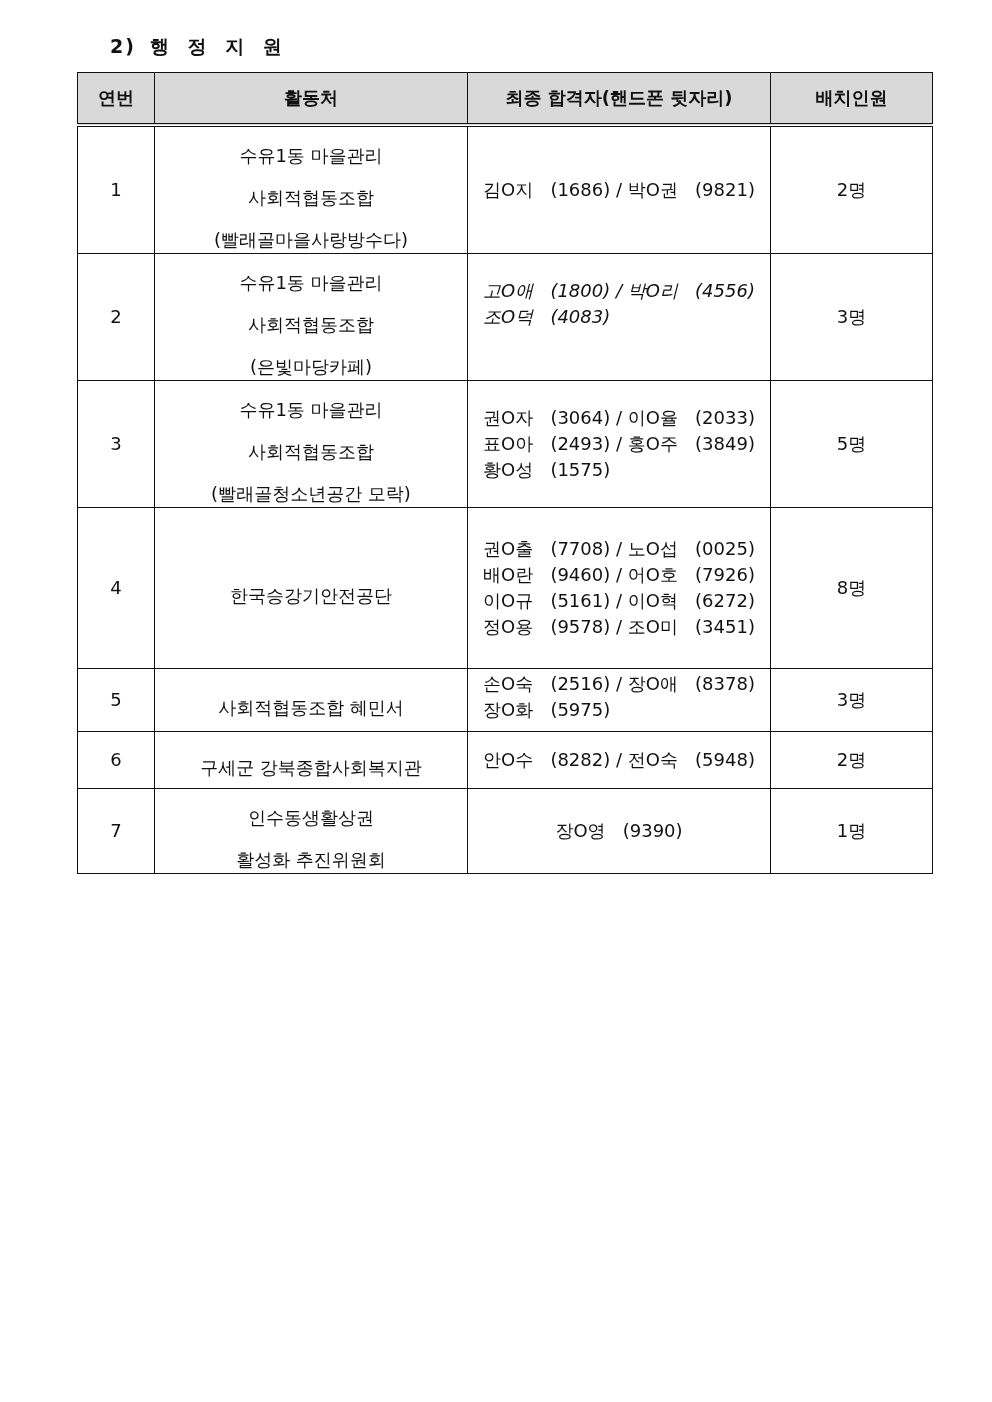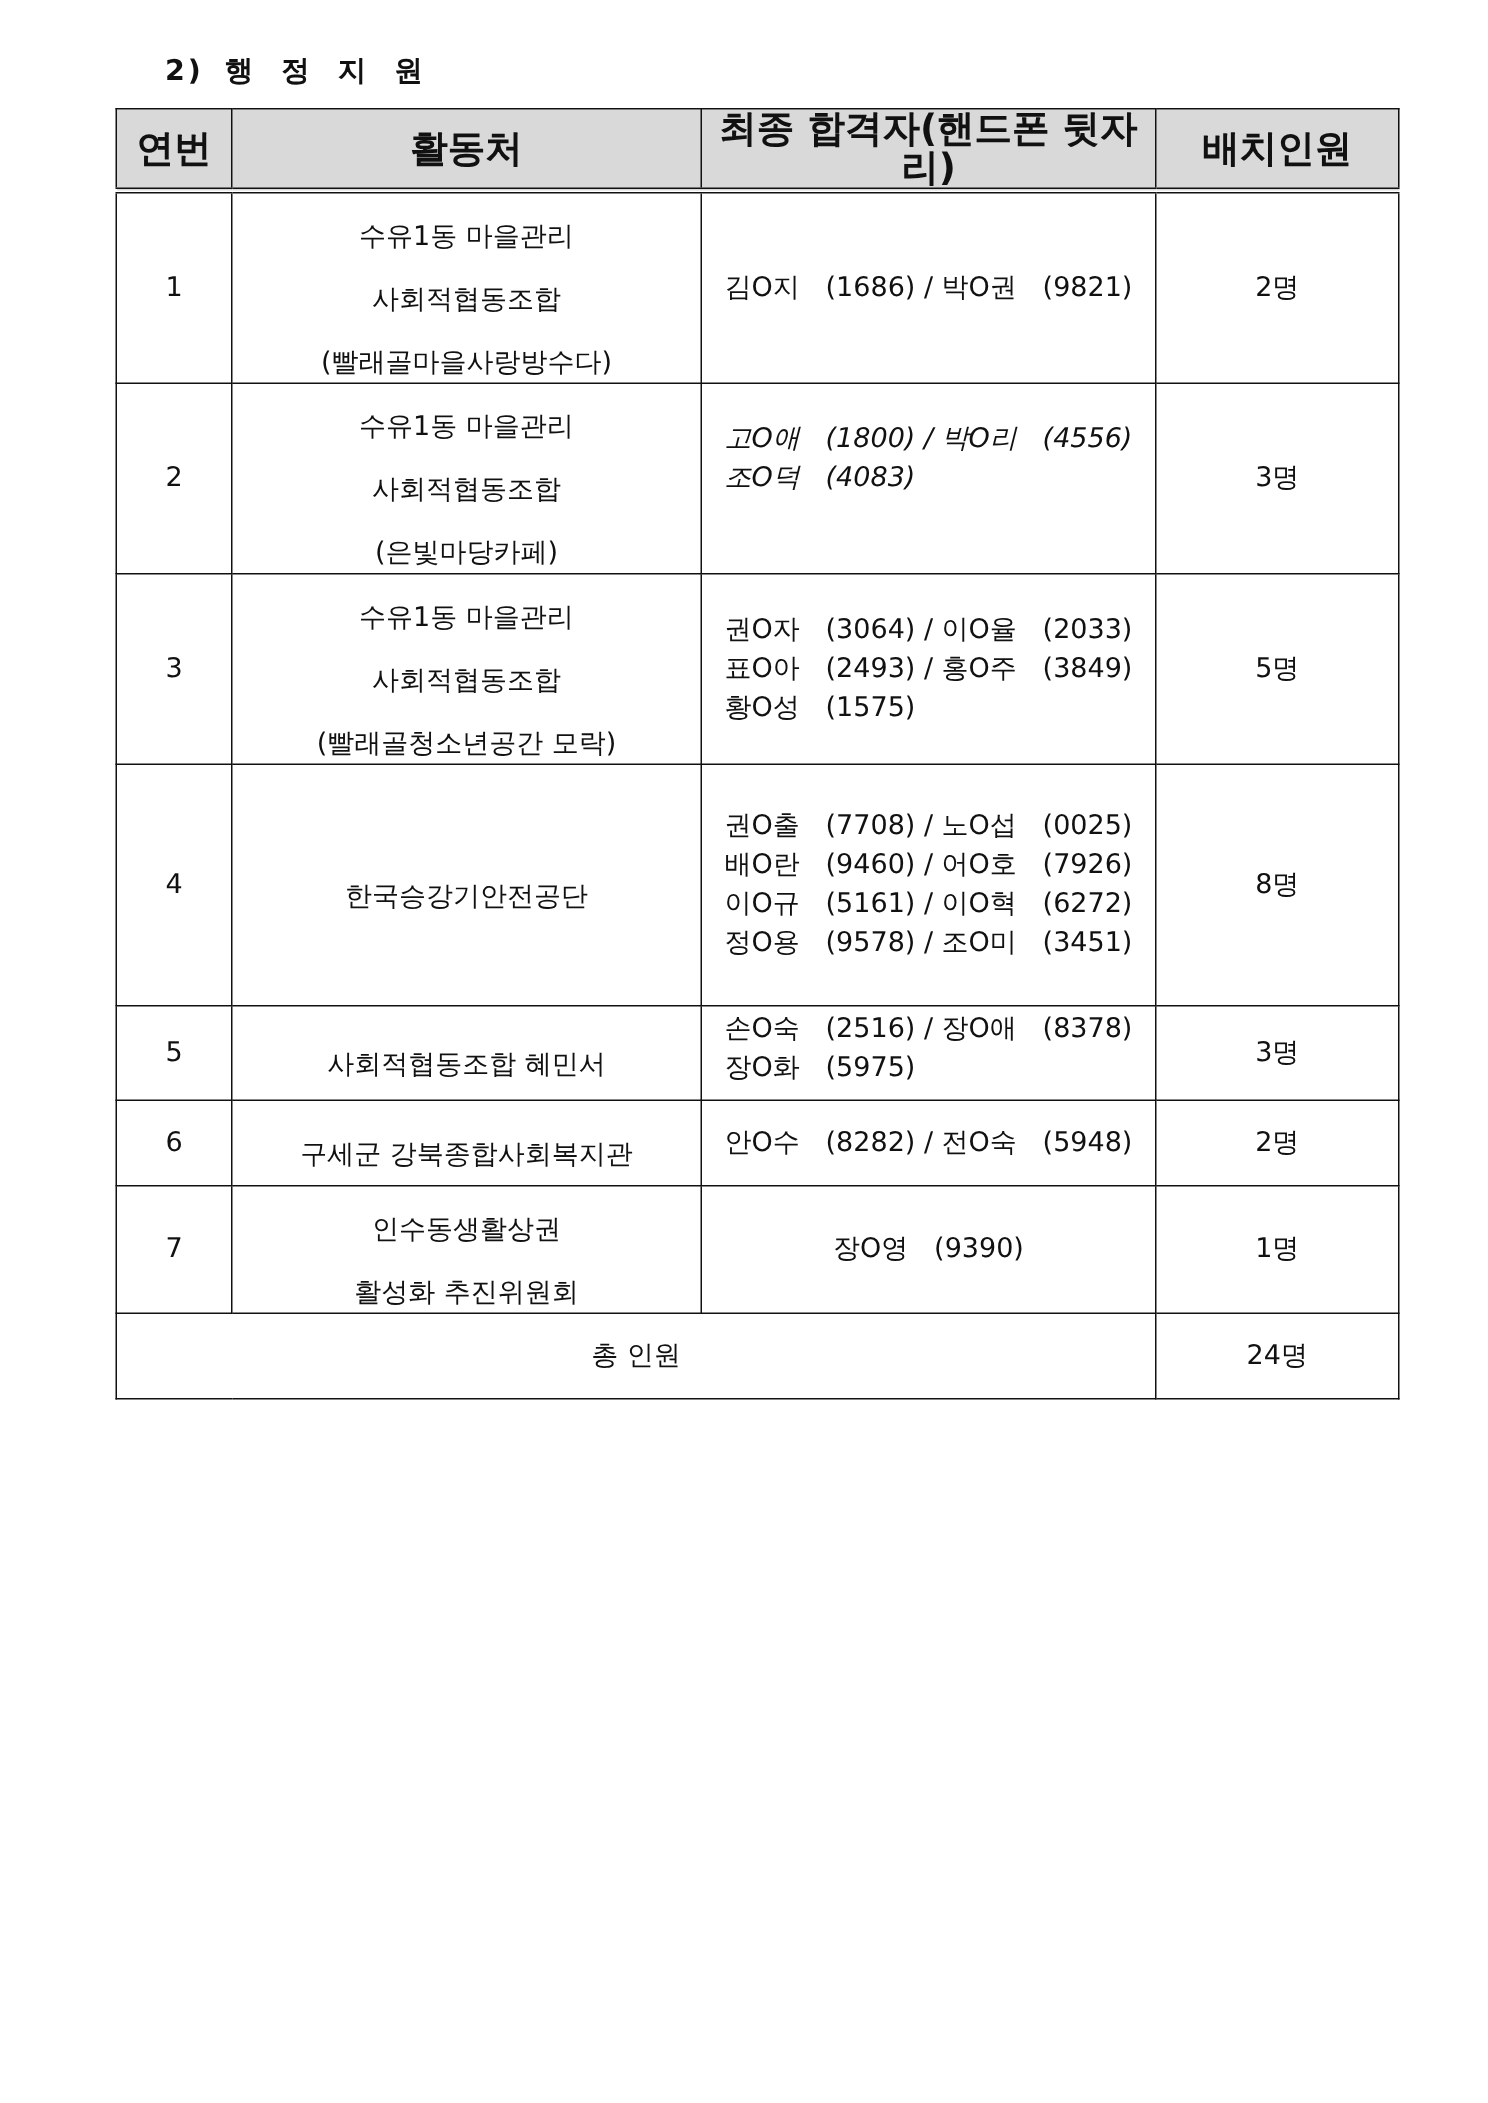--- a/index.html
+++ b/index.html
@@ -44,21 +44,21 @@
     table.roster th, table.roster td {
       border: 1px solid #111111;
       text-align: center;
       vertical-align: middle;
       padding: 0;
       line-height: 26px;
     }
     table.roster thead th {
       background: #d9d9d9;
       font-weight: bold;
-      font-size: 25px;
+      font-size: 18px;
       height: 50px;
       border-bottom: 4px double #111111;
     }
     .multi-line div {
       white-space: nowrap;
       margin-top: 16px;
     }
     .members {
       display: inline-block;
       text-align: left;
@@ -200,18 +200,14 @@
         <div>활성화 추진위원회</div>
       </td>
       <td>
         <div class="members">
           <div class="line">장O영   (9390)</div>
         </div>
       </td>
       <td>1명</td>
     </tr>
 
-    <tr class="total">
-      <td colspan="3">총 인원</td>
-      <td>24명</td>
-    </tr>
   </tbody>
 </table>
 
 </body></html>

